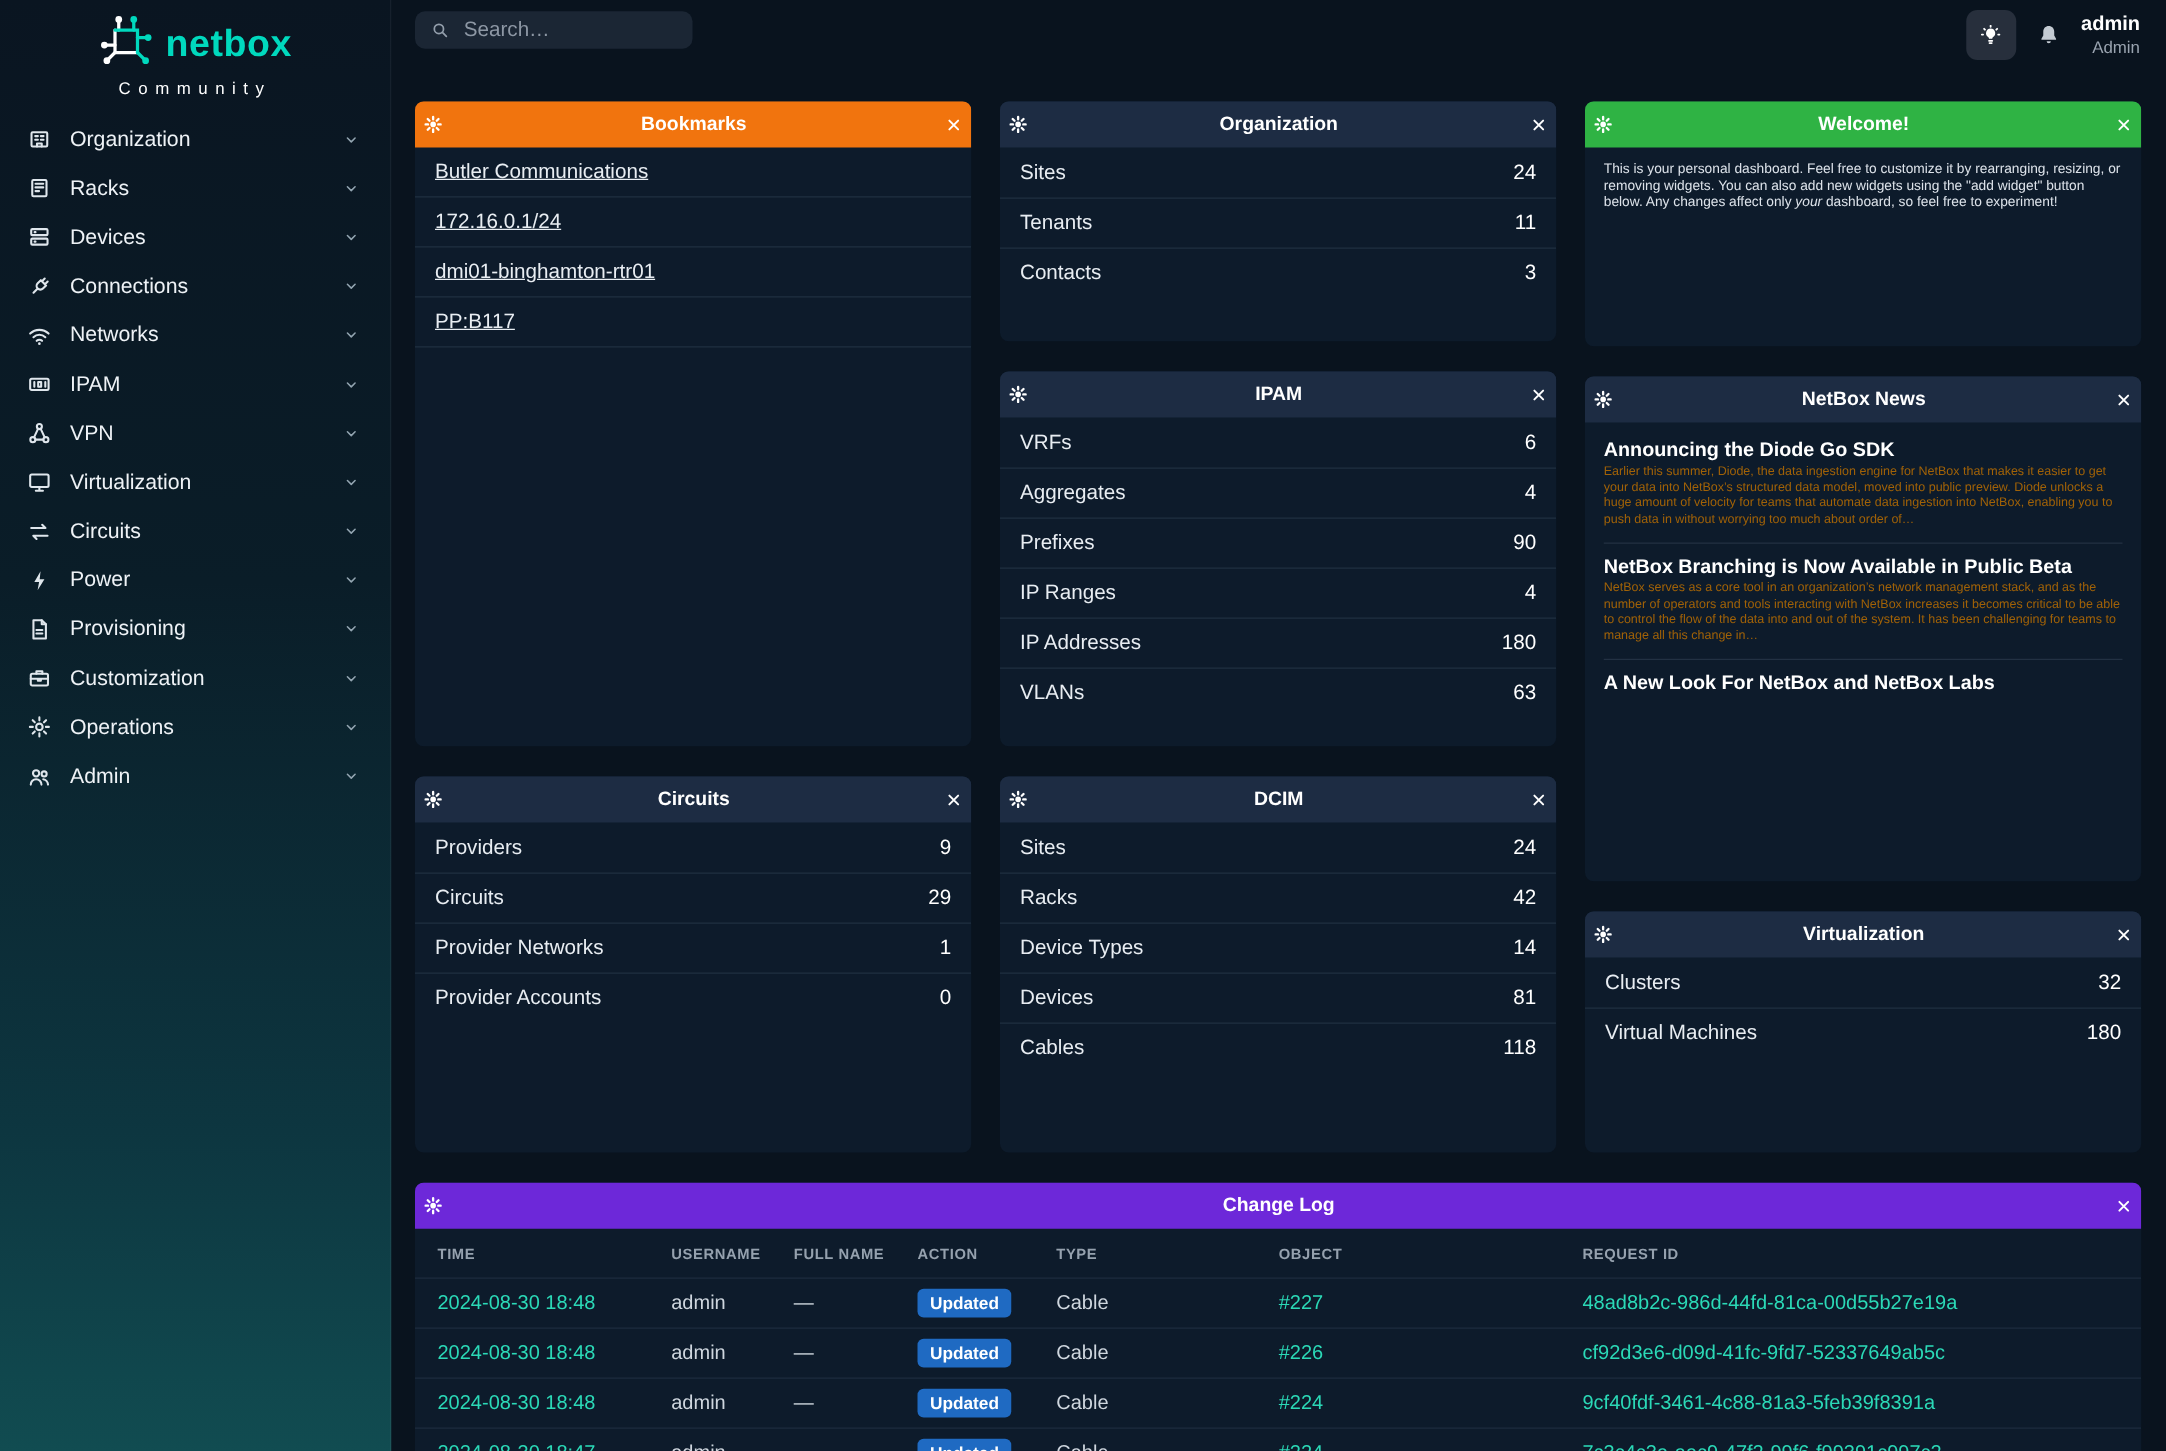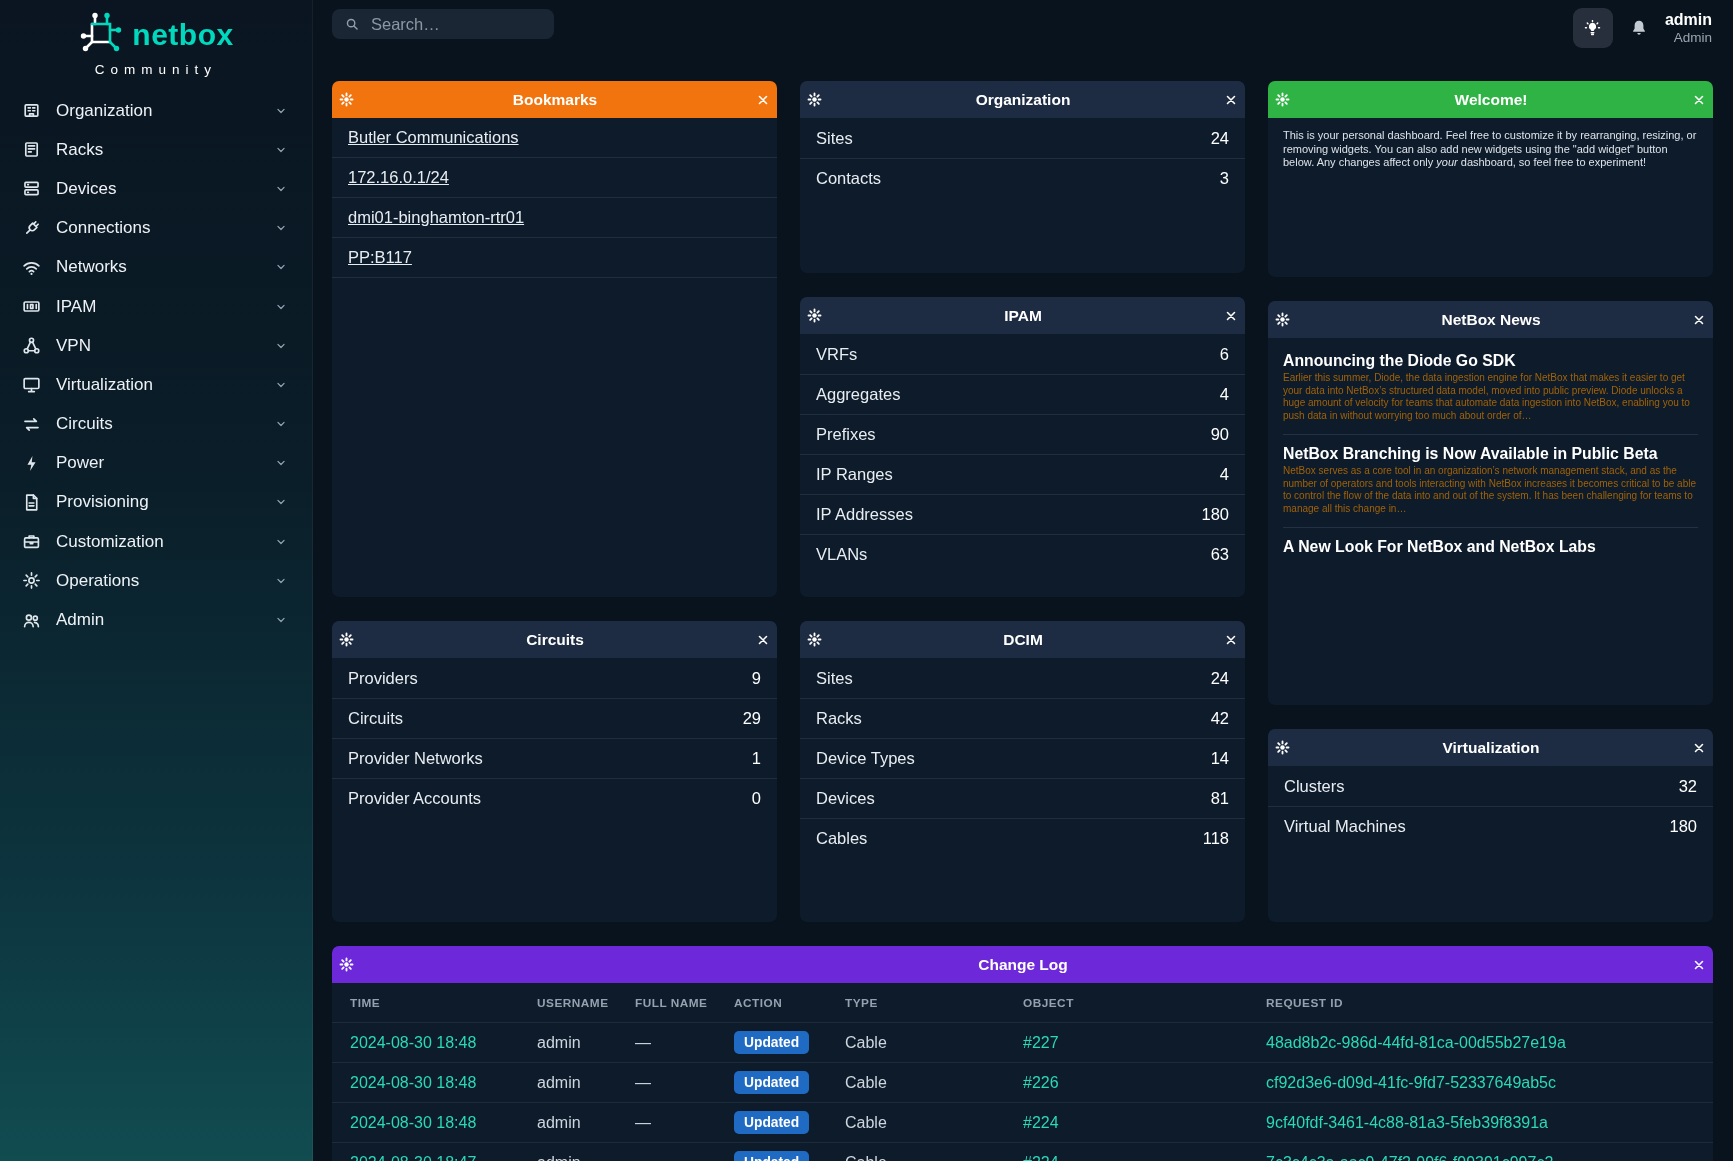--- a/index.html
+++ b/index.html
@@ -437,20 +437,24 @@
                   <path d="M4 4l8 8M12 4l-8 8"></path>
                 </svg>
               </span>
           </header>
           <div class="w-body">
             <div class="stat-row">
               <span class="stat-label">Sites</span>
               <span class="stat-value">24</span>
             </div>
             <div class="stat-row">
+              <span class="stat-label">Tenants</span>
+              <span class="stat-value">11</span>
+            </div>
+            <div class="stat-row">
               <span class="stat-label">Contacts</span>
               <span class="stat-value">3</span>
             </div>
           </div>
         </section>
 
         <section class="widget h-ipam">
           <header class="w-head">
             <span class="w-gear">
                 <svg viewBox="0 0 16 16" fill="none" stroke="currentColor" stroke-width="2" stroke-linecap="round">

